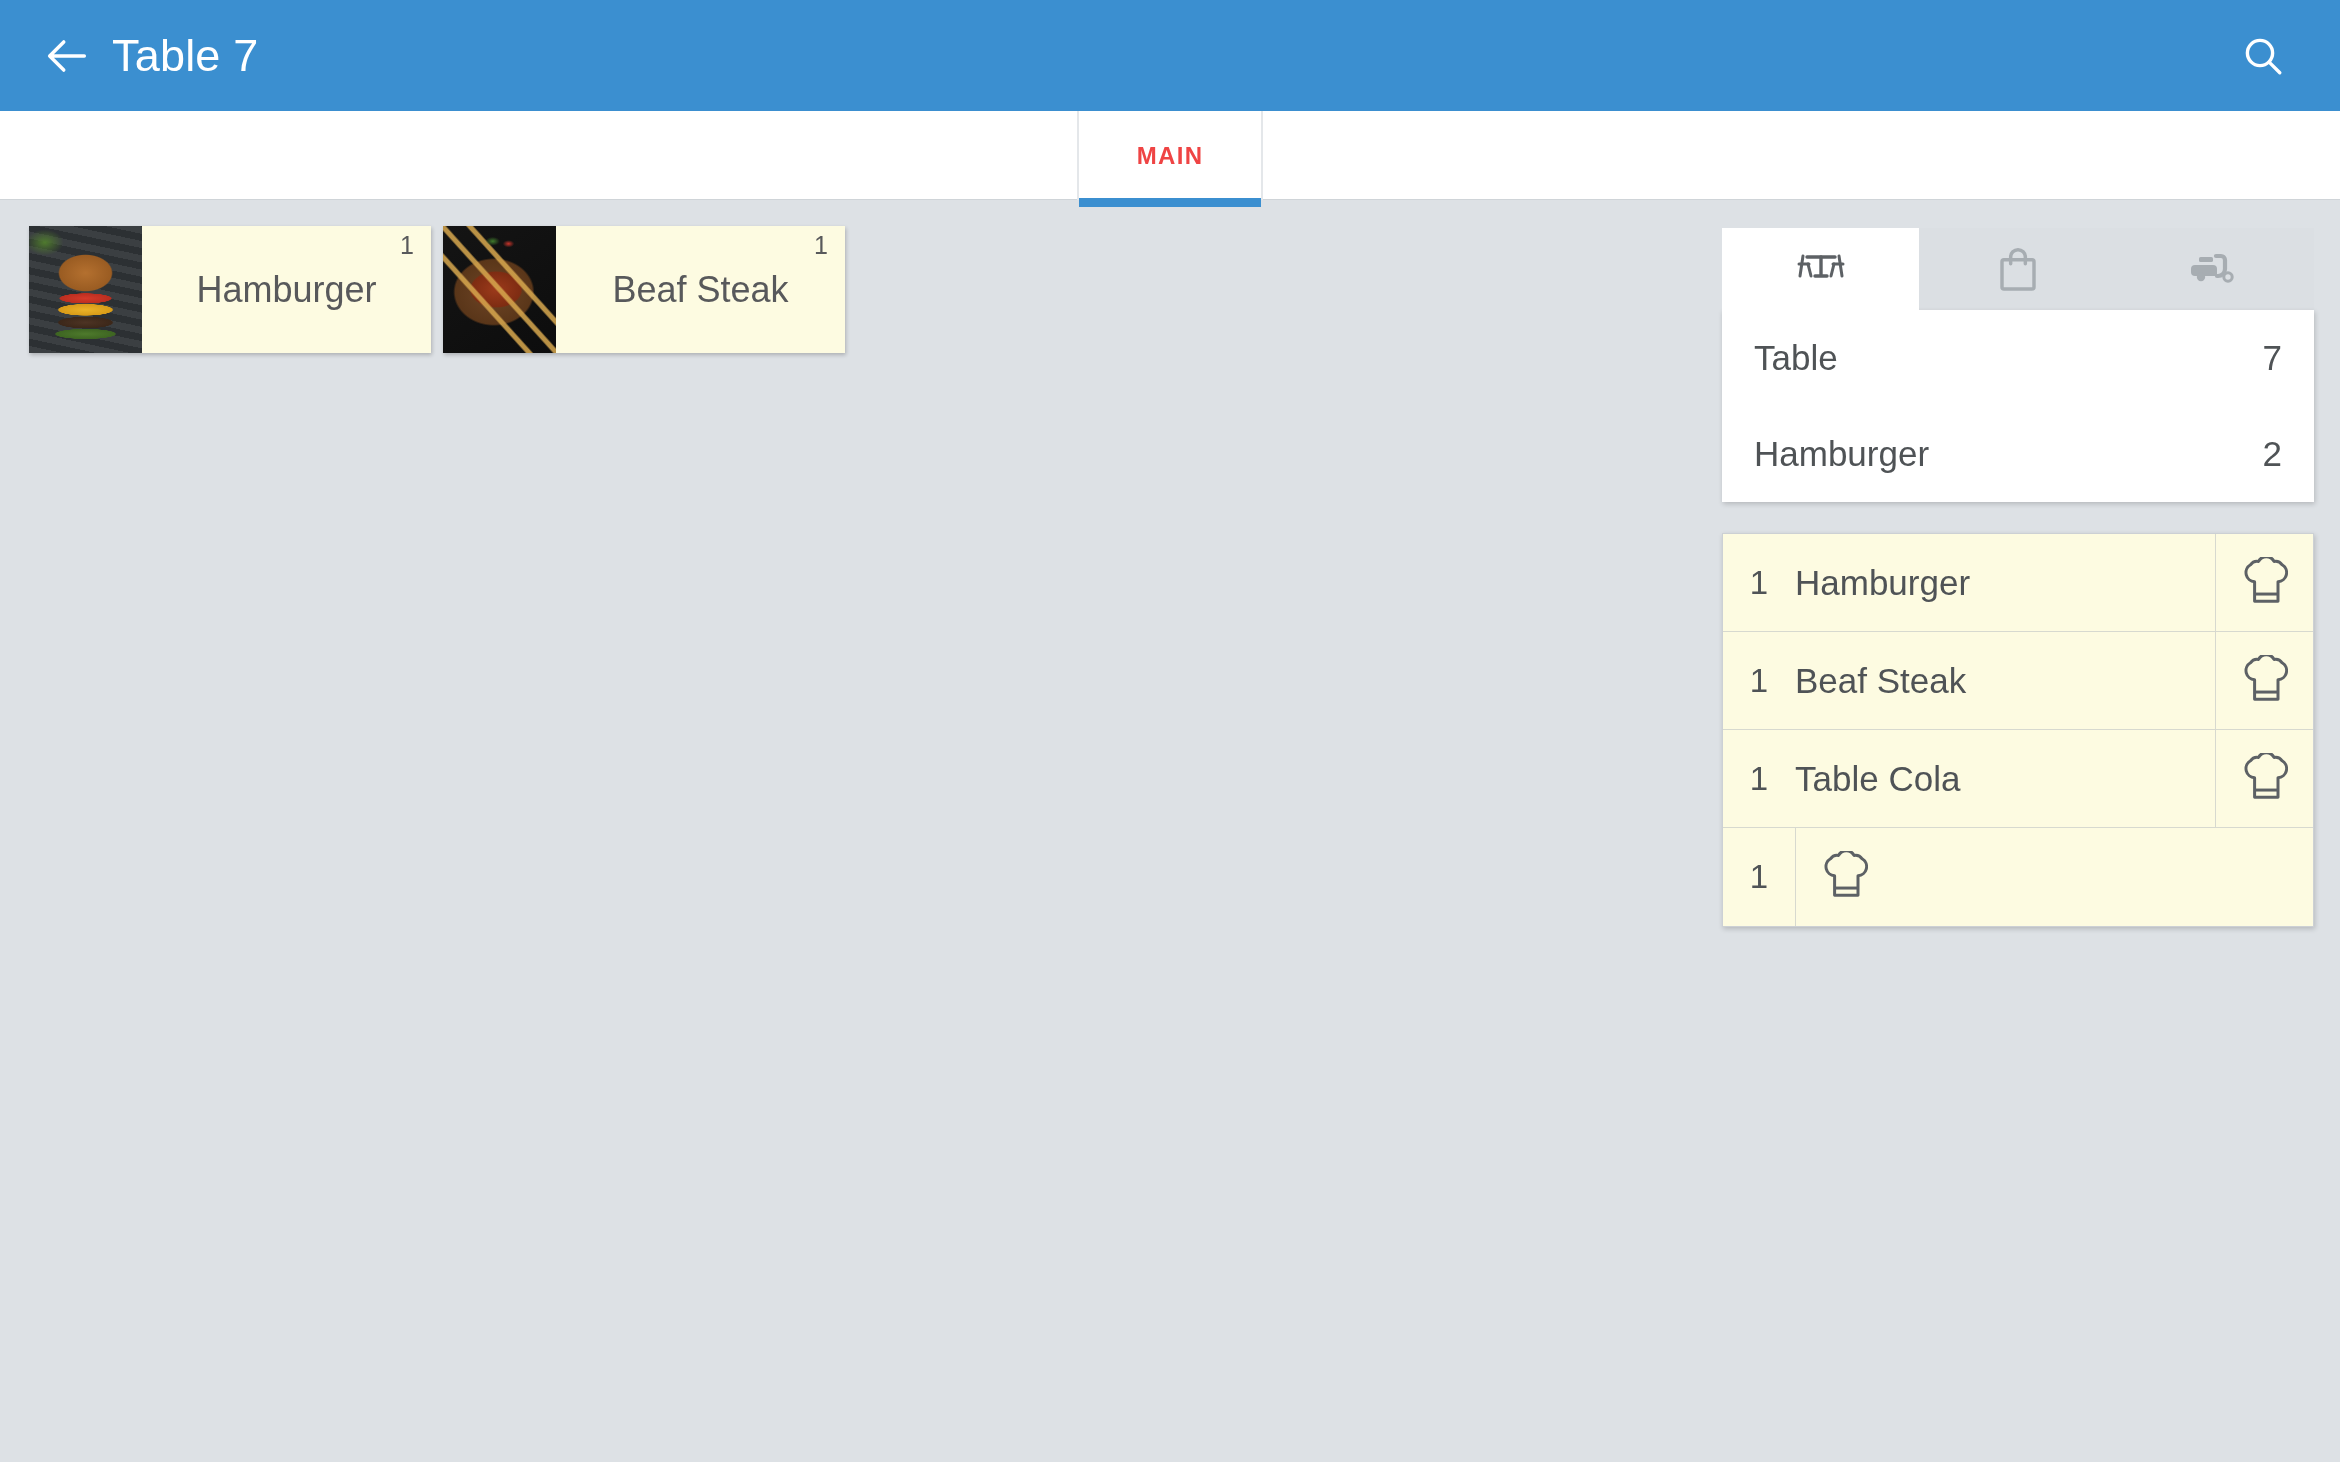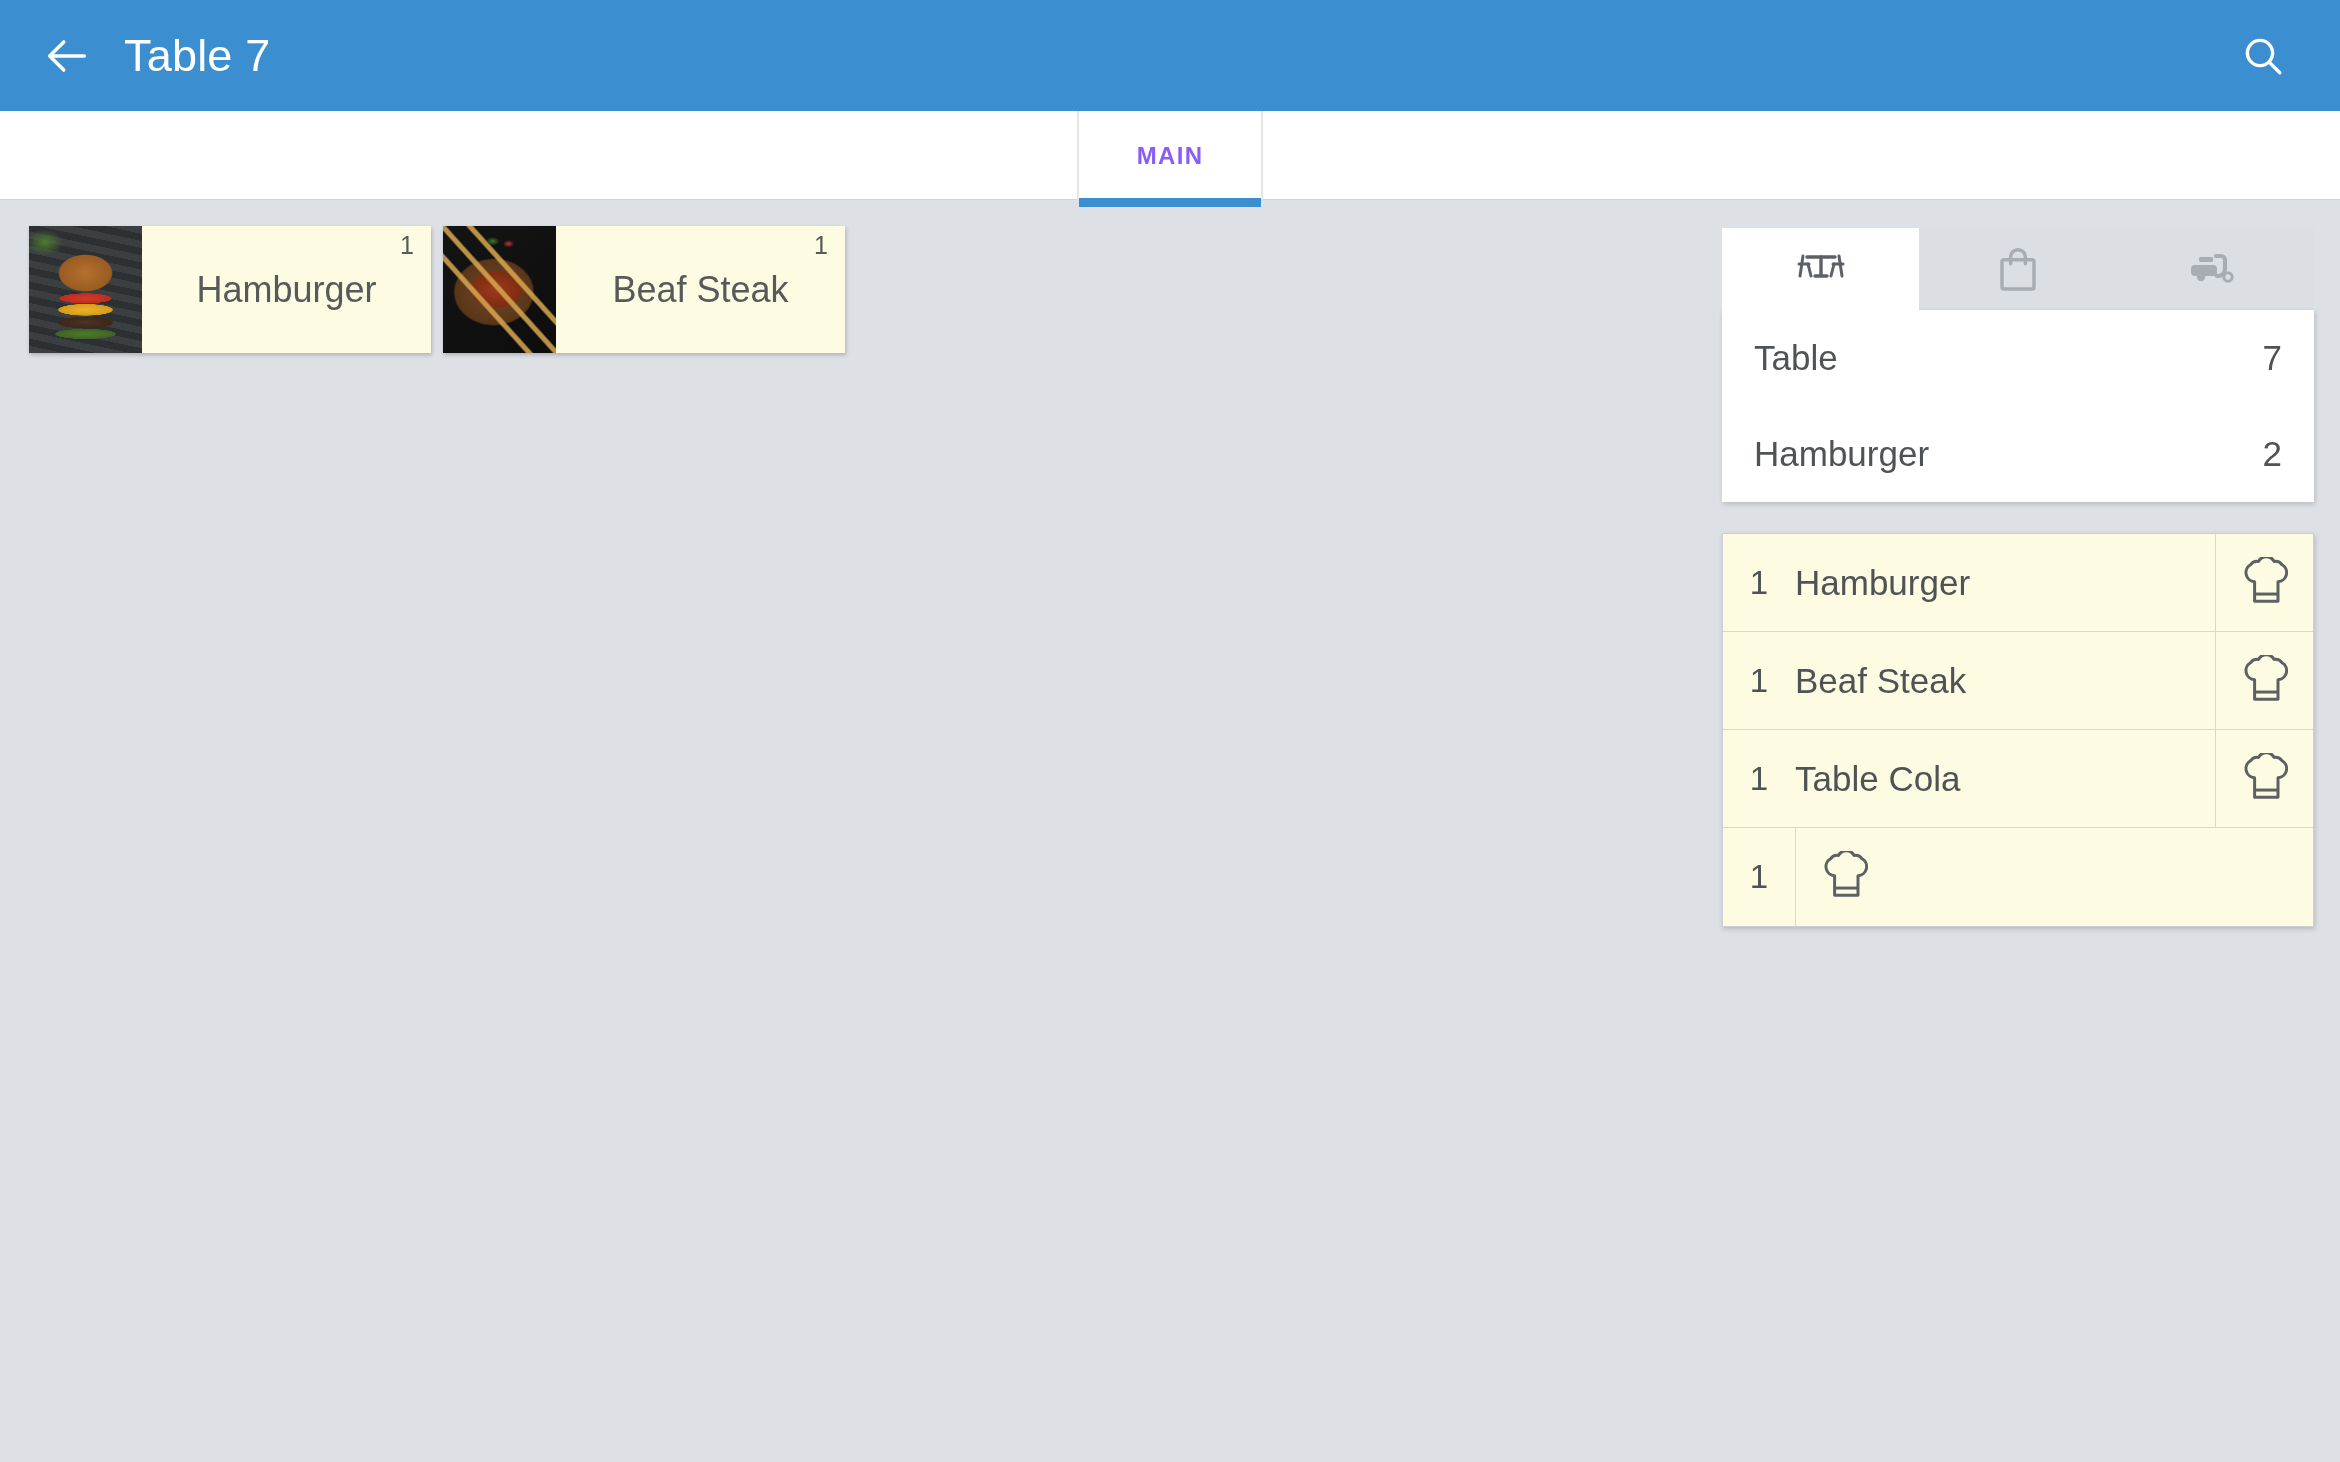--- a/index.html
+++ b/index.html
@@ -26,21 +26,21 @@
   .back-btn {
     width: 62px; height: 62px;
     display: flex; align-items: center; justify-content: center;
     flex: 0 0 auto;
     cursor: pointer;
   }
   .appbar-title {
     color: #ffffff;
     font-size: 45px;
     font-weight: 400;
-    margin-left: 26px;
+    margin-left: 14px;
     letter-spacing: 0.2px;
     white-space: nowrap;
   }
   .appbar-spacer { flex: 1 1 auto; }
   .search-btn {
     width: 62px; height: 62px;
     display: flex; align-items: center; justify-content: center;
     cursor: pointer;
     margin-right: 10px;
   }
@@ -65,21 +65,21 @@
     justify-content: center;
     padding: 0 58px;
     cursor: pointer;
     border-right: 2px solid #e4e7ea;
   }
   .tab:first-child { border-left: 2px solid #e4e7ea; }
   .tab-label {
     font-size: 24px;
     font-weight: bold;
     letter-spacing: 1.3px;
-    color: #8b5cf6;
+    color: #ef4444;
     white-space: nowrap;
     text-align: center;
   }
   .tab.active .tab-underline {
     position: absolute;
     left: 0; bottom: -7px;
     width: 100%;
     height: 9px;
     background: #3b8fd0;
   }

